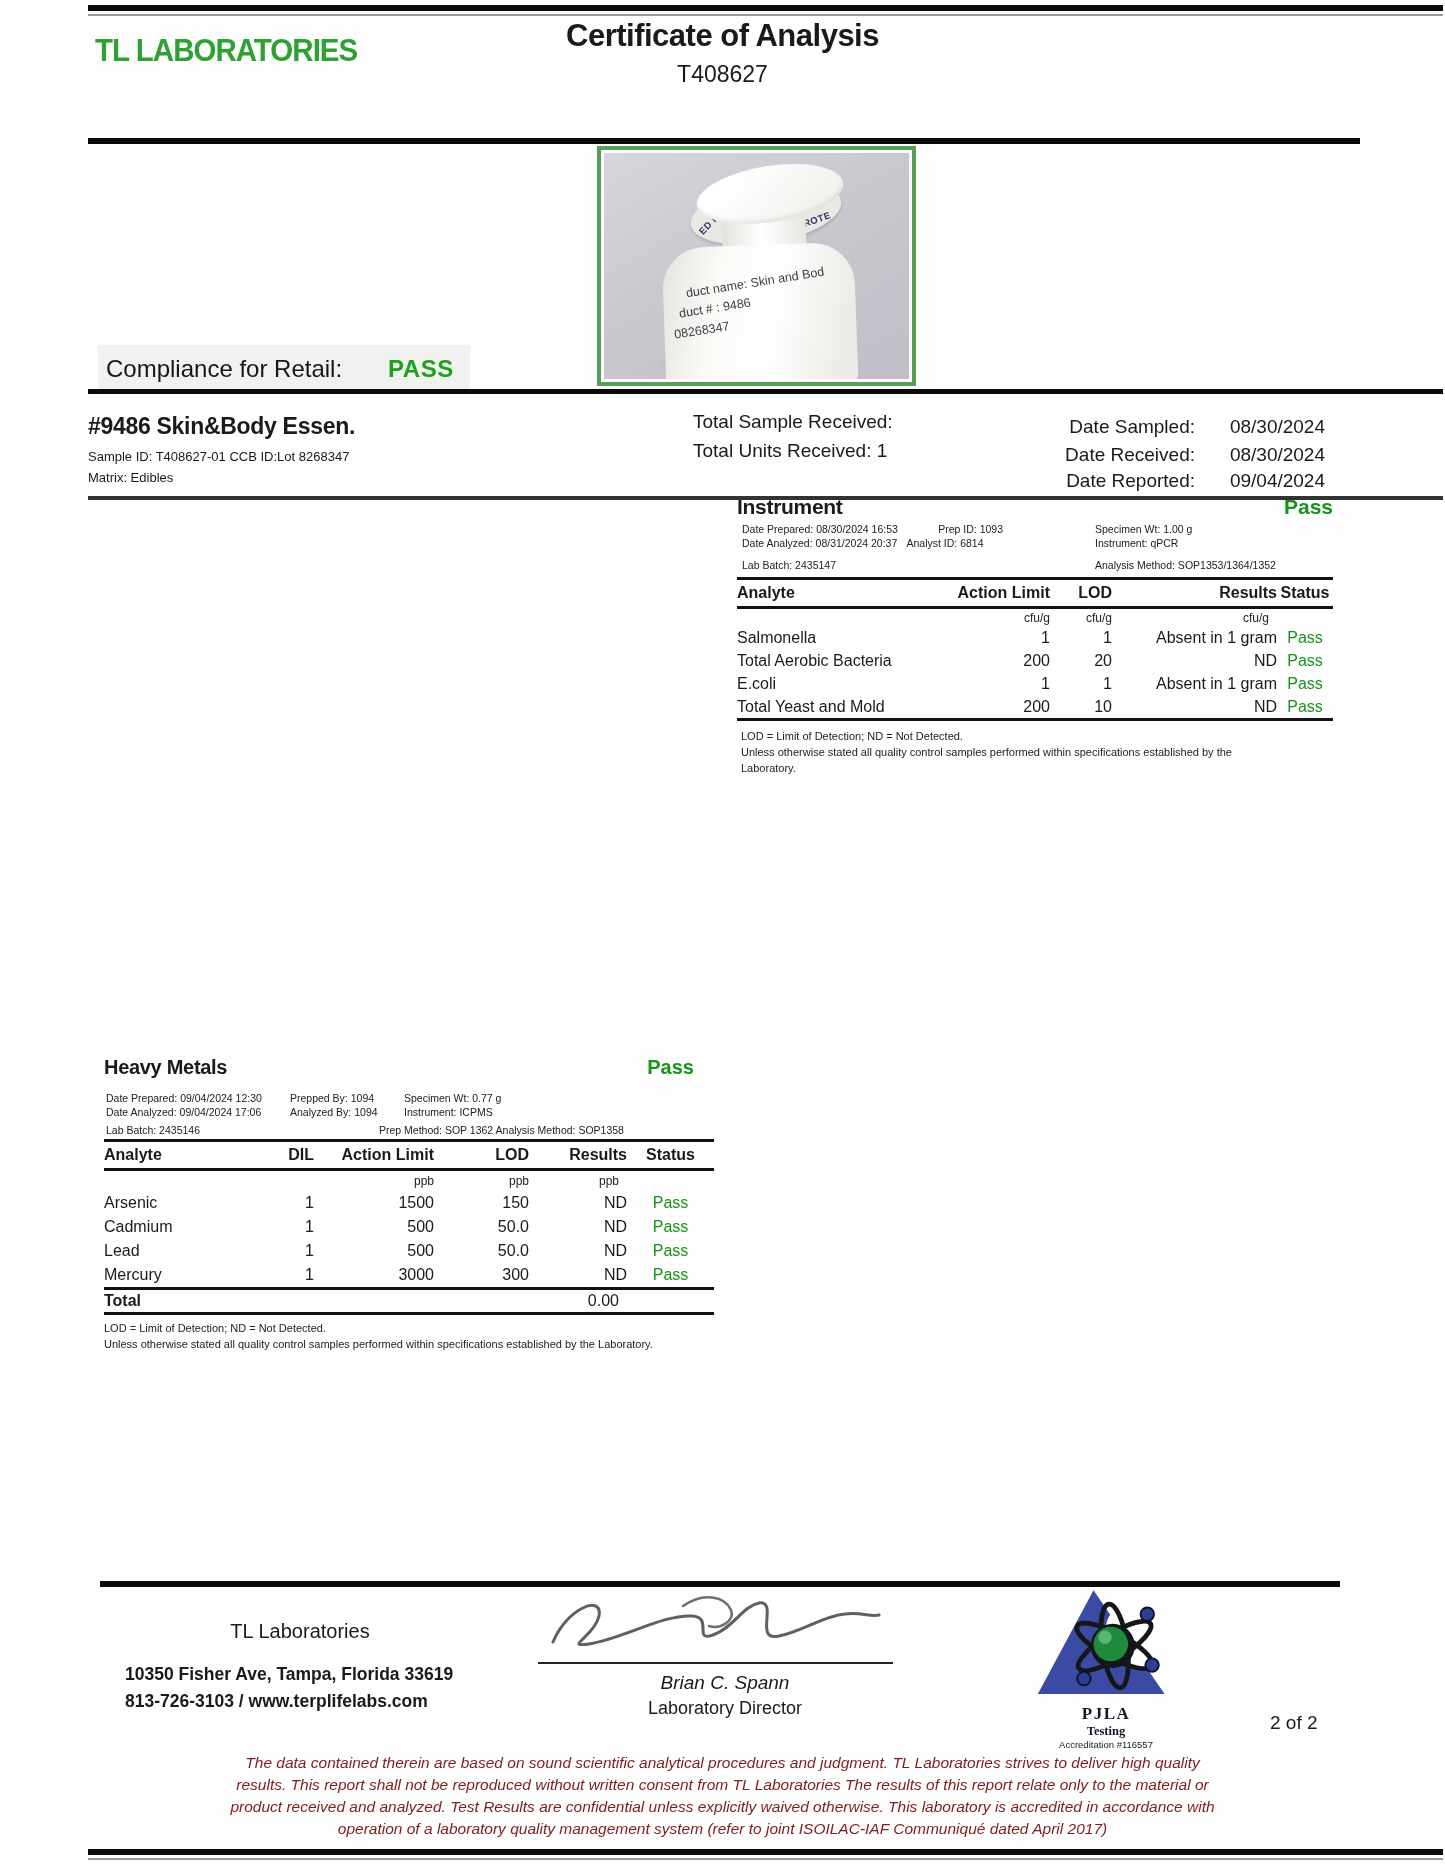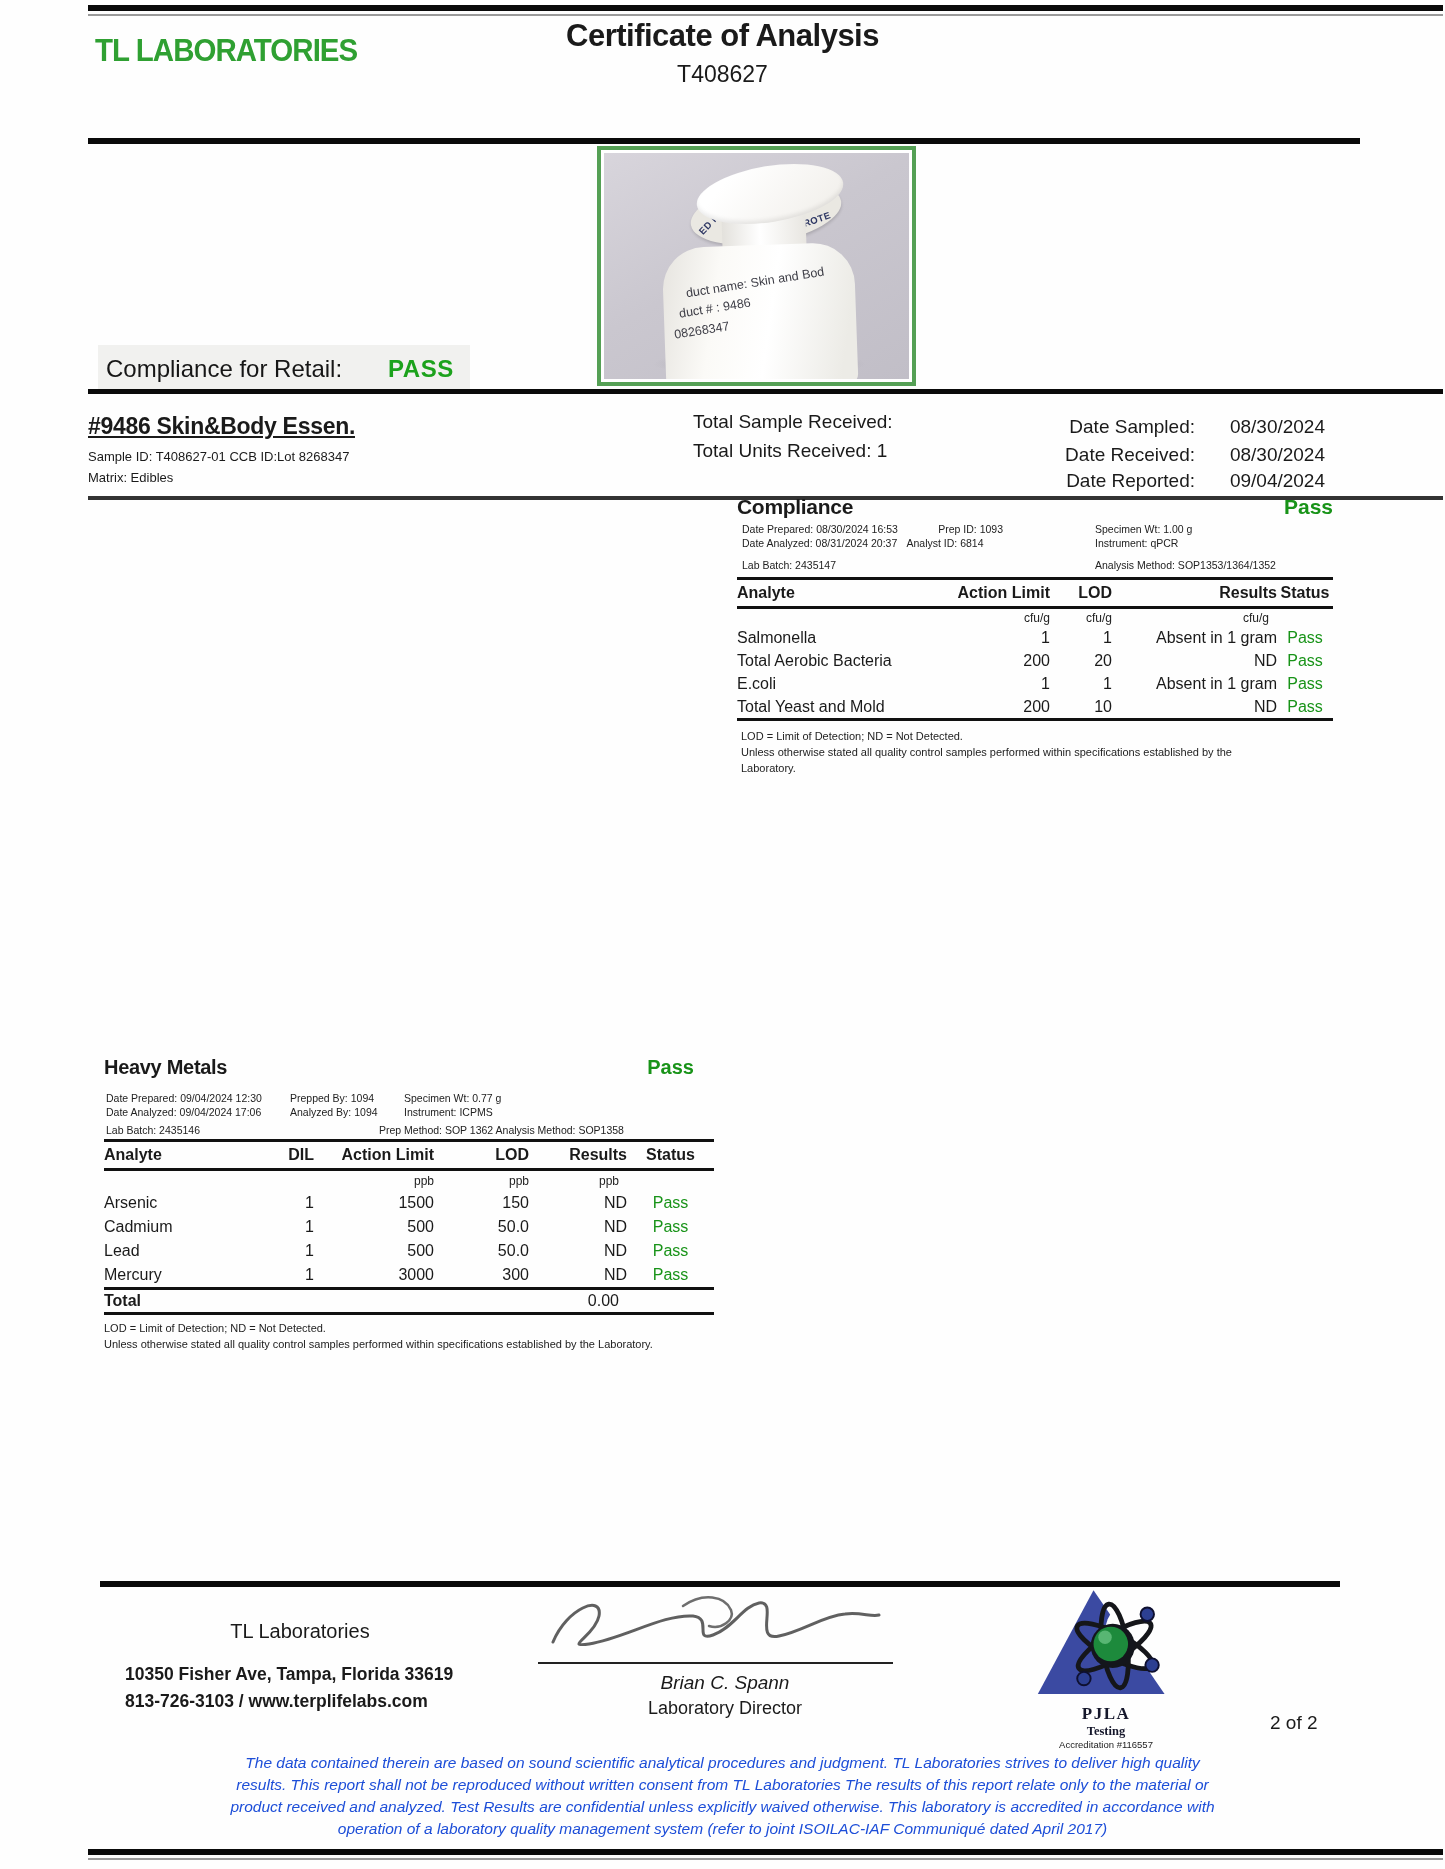--- a/index.html
+++ b/index.html
@@ -33,21 +33,21 @@
   .bottle-label{position:absolute;left:66px;top:116px;width:230px;transform:rotate(-9deg);
                 color:#3c3c45;font-size:12.5px;line-height:1.55;}
   .bottle-label div{white-space:nowrap;}
 
   
   .comp-box{left:98px;top:345px;width:372px;height:47px;background:#f1f1ef;display:flex;align-items:center;}
   .comp-label{font-size:24px;margin-left:8px;color:#161616;}
   .comp-status{font-size:24px;font-weight:bold;color:#1ca21c;margin-left:46px;letter-spacing:.5px;}
 
   
-  .product-name{left:88px;top:413px;font-size:23px;font-weight:bold;letter-spacing:-.3px;text-decoration:underline;}
+  .product-name{left:88px;top:413px;font-size:23px;font-weight:bold;letter-spacing:-.3px;}
   .small-line{font-size:13px;}
   .band-mid{font-size:19px;}
   .date-label{position:absolute;width:160px;text-align:right;font-size:19px;}
   .date-value{position:absolute;width:110px;text-align:right;font-size:19px;}
 
   
   .sec-title{font-size:21px;font-weight:bold;letter-spacing:-.3px;}
   .sec-pass{font-weight:bold;color:#189318;font-size:21px;}
   .meta{font-size:10.5px;color:#222;white-space:nowrap;}
 
@@ -72,21 +72,21 @@
   
   .foot-lab{left:150px;top:1620px;width:300px;text-align:center;font-size:20px;}
   .foot-bold{font-size:17.5px;font-weight:bold;}
   .signer{width:330px;text-align:center;}
   .pjla-wrap{left:1034px;top:1588px;width:144px;text-align:center;}
   .pjla-name{font-family:"Liberation Serif",serif;font-weight:bold;font-size:17px;letter-spacing:1.5px;color:#15172b;}
   .pjla-sub{font-family:"Liberation Serif",serif;font-weight:bold;font-size:12.5px;color:#15172b;}
   .pjla-acc{font-size:9.5px;color:#222;}
   .pageno{font-size:19px;}
   .disclaimer{left:120px;top:1752px;width:1205px;text-align:center;font-style:italic;
-              font-size:15.5px;line-height:1.42;color:#1d4ed8;}
+              font-size:15.5px;line-height:1.42;color:#7f1d1d;}
 </style>
 </head>
 <body>
 
 <div class="page">
 
   <div class="rule" style="left:88px;top:5px;width:1355px;height:6px;"></div>
   <div class="rule-gray" style="left:88px;top:14px;width:1355px;height:2px;"></div>
 
   <div class="abs brand" style="left:95px;top:33px;">TL LABORATORIES</div>
@@ -137,21 +137,21 @@
     <span class="date-value" style="left:1215px;top:444px;">08/30/2024</span>
   </div>
   <div>
     <span class="date-label" style="left:1035px;top:470px;">Date Reported:</span>
     <span class="date-value" style="left:1215px;top:470px;">09/04/2024</span>
   </div>
 
   <div class="rule" style="left:88px;top:496px;width:1355px;height:4px;background:#333;"></div>
 
   <div class="abs" style="left:737px;top:495px;width:596px;">
-    <span class="sec-title">Compliance</span>
+    <span class="sec-title">Instrument</span>
     <span class="sec-pass" style="position:absolute;right:0;top:0;">Pass</span>
     <div class="meta" style="position:absolute;left:5px;top:28px;">Date Prepared: 08/30/2024 16:53</div>
     <div class="meta" style="position:absolute;left:5px;top:42px;">Date Analyzed: 08/31/2024 20:37</div>
     <div class="meta" style="position:absolute;left:150px;top:28px;width:116px;text-align:right;">Prep ID: 1093</div>
     <div class="meta" style="position:absolute;left:150px;top:42px;width:116px;text-align:center;">Analyst ID: 6814</div>
     <div class="meta" style="position:absolute;left:358px;top:28px;">Specimen Wt: 1.00  g</div>
     <div class="meta" style="position:absolute;left:358px;top:42px;">Instrument: qPCR</div>
     <div class="meta" style="position:absolute;left:5px;top:64px;">Lab Batch: 2435147</div>
     <div class="meta" style="position:absolute;left:358px;top:64px;">Analysis Method: SOP1353/1364/1352</div>
   </div>

